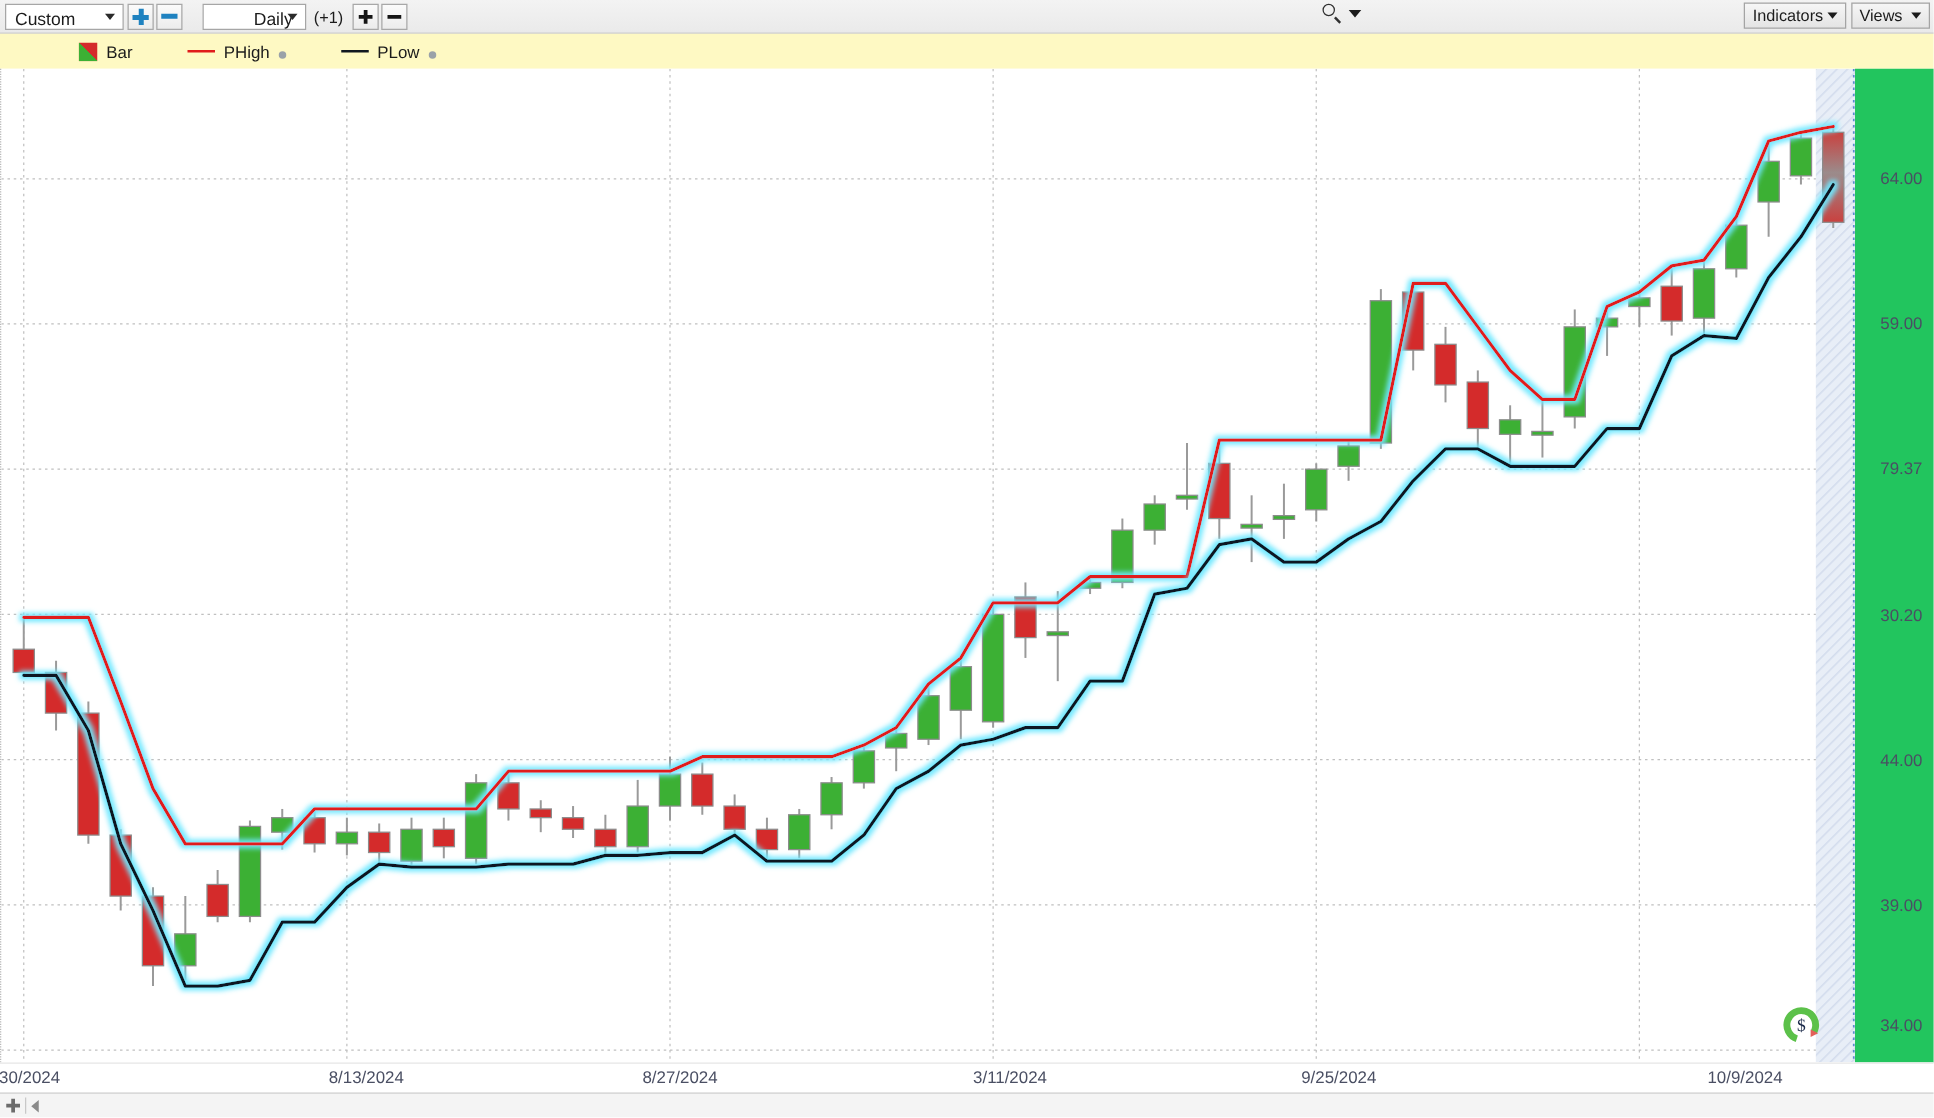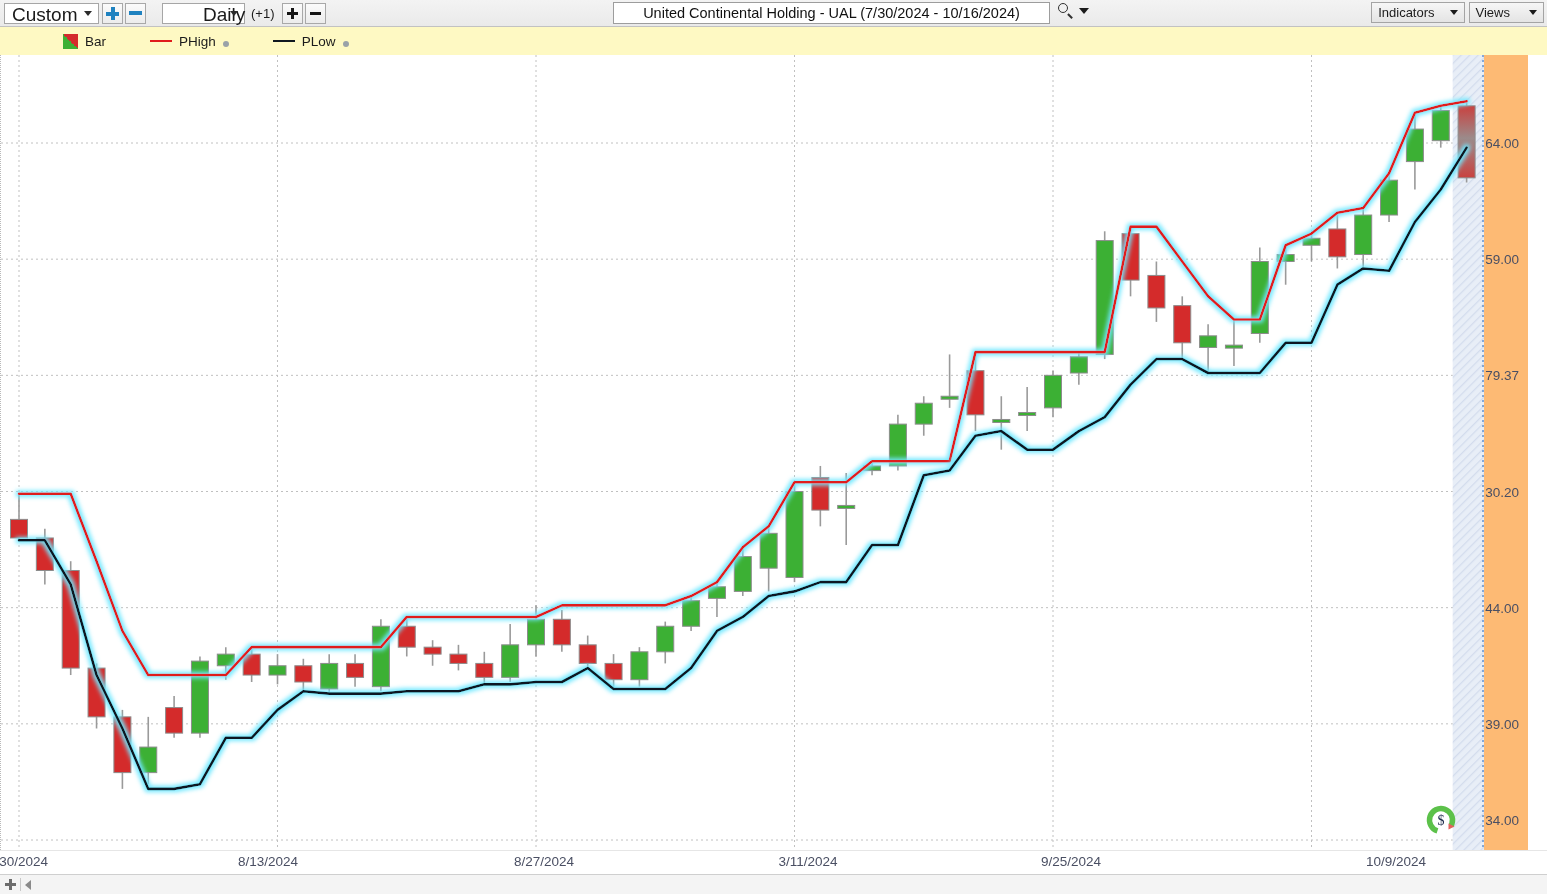--- a/index.html
+++ b/index.html
@@ -17,22 +17,22 @@
     position:absolute;left:0;top:0;width:1547px;height:26px;
     background:linear-gradient(#f3f3f3,#eaeaea);
     border-bottom:1px solid #c2c2c2;
     display:flex;align-items:center;
   }
   .tb-left{display:flex;align-items:center;padding-left:4px;gap:3px;}
   .tb-right{position:absolute;right:3px;top:2px;display:flex;gap:4px;}
 
   .combo{
     position:relative;height:21px;background:#fff;border:1px solid #a6a6a6;
-    display:flex;align-items:flex-start;padding:0 20px 0 7px;
-    font-size:19px;color:#1b1b1b;box-sizing:border-box;
+    display:flex;align-items:flex-end;padding:0 20px 0 7px;
+    font-size:14px;color:#1b1b1b;box-sizing:border-box;
   }
   .combo .arw{
     position:absolute;right:6px;top:50%;margin-top:-2px;
     width:0;height:0;border-left:4px solid transparent;border-right:4px solid transparent;
     border-top:5px solid #2b2b2b;
   }
   .combo-custom{width:95px;}
   .combo-daily{width:83px;}
 
   .sqbtn{
@@ -67,21 +67,21 @@
   .mag:before{content:"";position:absolute;left:0;top:0;width:10px;height:10px;
     border:1.7px solid #303030;border-radius:50%;box-sizing:border-box;}
   .mag:after{content:"";position:absolute;left:9.5px;top:10px;width:6px;height:1.8px;
     background:#303030;transform:rotate(45deg);transform-origin:left center;}
   .dncar{width:0;height:0;border-left:5px solid transparent;border-right:5px solid transparent;
     border-top:6px solid #1b1b1b;}
 
   .tbtn{
     height:21px;background:linear-gradient(#f6f6f6,#e4e4e4);
     border:1px solid #a4a4a4;box-sizing:border-box;
-    display:flex;align-items:center;justify-content:center;gap:15px;
+    display:flex;align-items:center;justify-content:center;gap:3px;
     font-size:13px;color:#1b1b1b;padding:0 6px;
   }
   .tbtn .dncar{border-top-color:#1b1b1b;border-left-width:4px;border-right-width:4px;border-top-width:5px;}
 
   
   .legend{
     position:absolute;left:0;top:27px;width:1547px;height:28px;
     background:#fef9c3;display:flex;align-items:center;padding-left:63px;box-sizing:border-box;
   }
   .lg-item{display:flex;align-items:center;gap:7px;margin-right:44px;}
@@ -92,21 +92,21 @@
     background:linear-gradient(45deg,#3cb034 0 50%,transparent 50% 100%);}
   .sw-line{width:22px;height:0;border-top:2.4px solid #e01b1b;display:block;}
   .sw-line.dark{border-top-color:#101820;}
   .dot{width:6px;height:6px;border-radius:50%;background:#9aa2a8;align-self:flex-end;margin-bottom:2px;}
 
   
   .plot{position:absolute;left:0;top:55px;width:1484px;height:795px;background:#fff;
     border-left:1px dotted #b9b9b9;box-sizing:border-box;overflow:hidden;}
   .plot svg{display:block;}
 
-  .yaxis{position:absolute;left:1484px;top:55px;width:44px;height:795px;background:#fdba74;}
+  .yaxis{position:absolute;left:1484px;top:55px;width:63px;height:795px;background:#22c55e;}
   .ytick{position:absolute;right:9px;font-size:13.5px;color:#4a4f63;transform:translateY(-50%);
     white-space:nowrap;}
 
   .xaxis{position:absolute;left:0;top:850px;width:1547px;height:24px;background:#fff;
     border-top:1px solid #e6e6e6;}
   .xtick{position:absolute;top:3px;font-size:13.5px;color:#4a4f63;transform:translateX(-50%);
     white-space:nowrap;}
 
   .statusbar{position:absolute;left:0;top:874px;width:1547px;height:20px;
     background:#f4f4f4;border-top:1px solid #cfcfcf;display:flex;align-items:center;gap:4px;
@@ -148,23 +148,20 @@
       <div class="pmgroup blk">
         <div class="sqbtn">
           <span class="ic-plus"></span>
         </div>
         <div class="sqbtn">
           <span class="ic-minus"></span>
         </div>
       </div>
     </div>
 
-    <div class="symbox">
-      <span>United Continental Holding - UAL (7/30/2024 - 10/16/2024)</span>
-    </div>
 
     <div class="searchgrp">
       <span class="mag"></span>
       <span class="dncar"></span>
     </div>
 
     <div class="tb-right">
       <div class="tbtn">
         <span>Indicators</span>
         <span class="dncar"></span>
@@ -355,21 +352,21 @@
       <div class="ytick" style="top: 204.167px;">59.00</div>
       <div class="ytick" style="top: 320.333px;">79.37</div>
       <div class="ytick" style="top: 436.5px;">30.20</div>
       <div class="ytick" style="top: 552.667px;">44.00</div>
       <div class="ytick" style="top: 668.833px;">39.00</div>
       <div class="ytick" style="top: 765px;">34.00</div>
     </div>
 
   <div class="xaxis" id="xaxis">
       <div class="xtick" style="left: 18px;">7/30/2024</div>
-      <div class="xtick" style="left: 268px;">8/13/2024</div>
+      <div class="xtick" style="left: 293px;">8/13/2024</div>
       <div class="xtick" style="left: 544px;">8/27/2024</div>
       <div class="xtick" style="left: 808px;">3/11/2024</div>
       <div class="xtick" style="left: 1071px;">9/25/2024</div>
       <div class="xtick" style="left: 1396px;">10/9/2024</div>
     </div>
 
   <div class="dollarbadge">
     <svg width="34" height="34" viewBox="0 0 34 34">
       <circle cx="17" cy="17" r="11.5" fill="none" stroke="#5cc14a" stroke-width="5.5" stroke-dasharray="56 20" transform="rotate(108 17 17)"></circle>
       <path d="M24.5 20.5 l6 3 -6 3 z" fill="#e2605a"></path>

